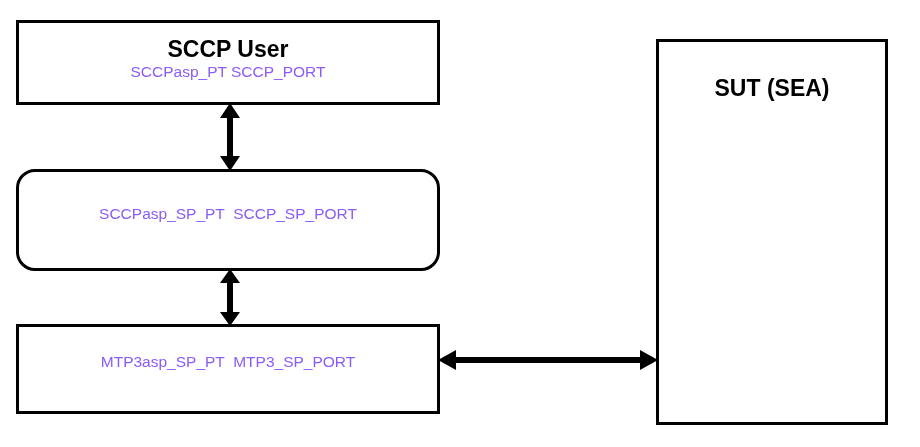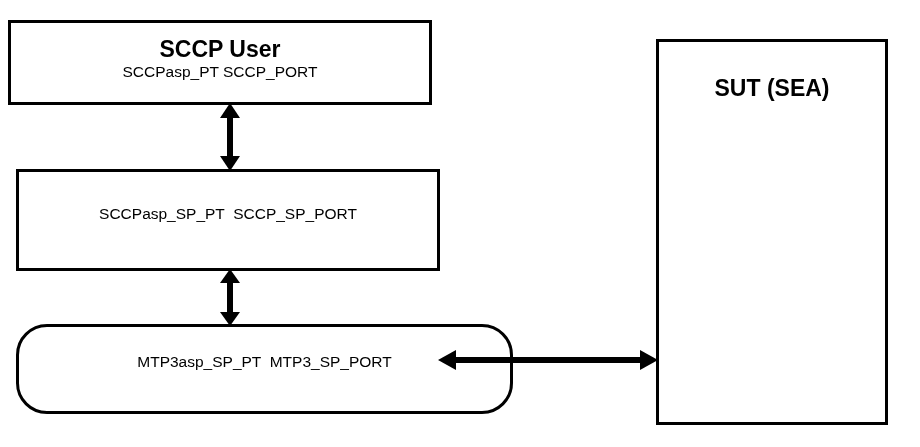--- a/index.html
+++ b/index.html
@@ -33,49 +33,49 @@
   .line-bold {
     font-weight: bold;
     font-size: 23px;
     color: #000000;
     letter-spacing: 0px;
     white-space: nowrap;
   }
   .line-reg {
     font-weight: normal;
     font-size: 15.5px;
-    color: #000000;
+    color: #8b5cf6;
     white-space: pre;
   }
 
   
   #box-sccp-user {
-    left: 8px;
+    left: 16px;
     top: 20px;
     width: 424px;
     height: 85px;
   }
   #box-sccp-user .box-inner { top: 46%; }
 
   
   #box-sccp {
     left: 16px;
     top: 169px;
     width: 424px;
     height: 102px;
+    border-radius: 19px;
   }
   #box-sccp .box-inner { top: 44%; }
 
   
   #box-system-mtp3 {
     left: 16px;
     top: 324px;
-    width: 497px;
+    width: 424px;
     height: 90px;
-    border-radius: 31px;
   }
   #box-system-mtp3 .box-inner { top: 42%; }
 
   
   #box-sut-sea {
     left: 656px;
     top: 39px;
     width: 232px;
     height: 386px;
   }

